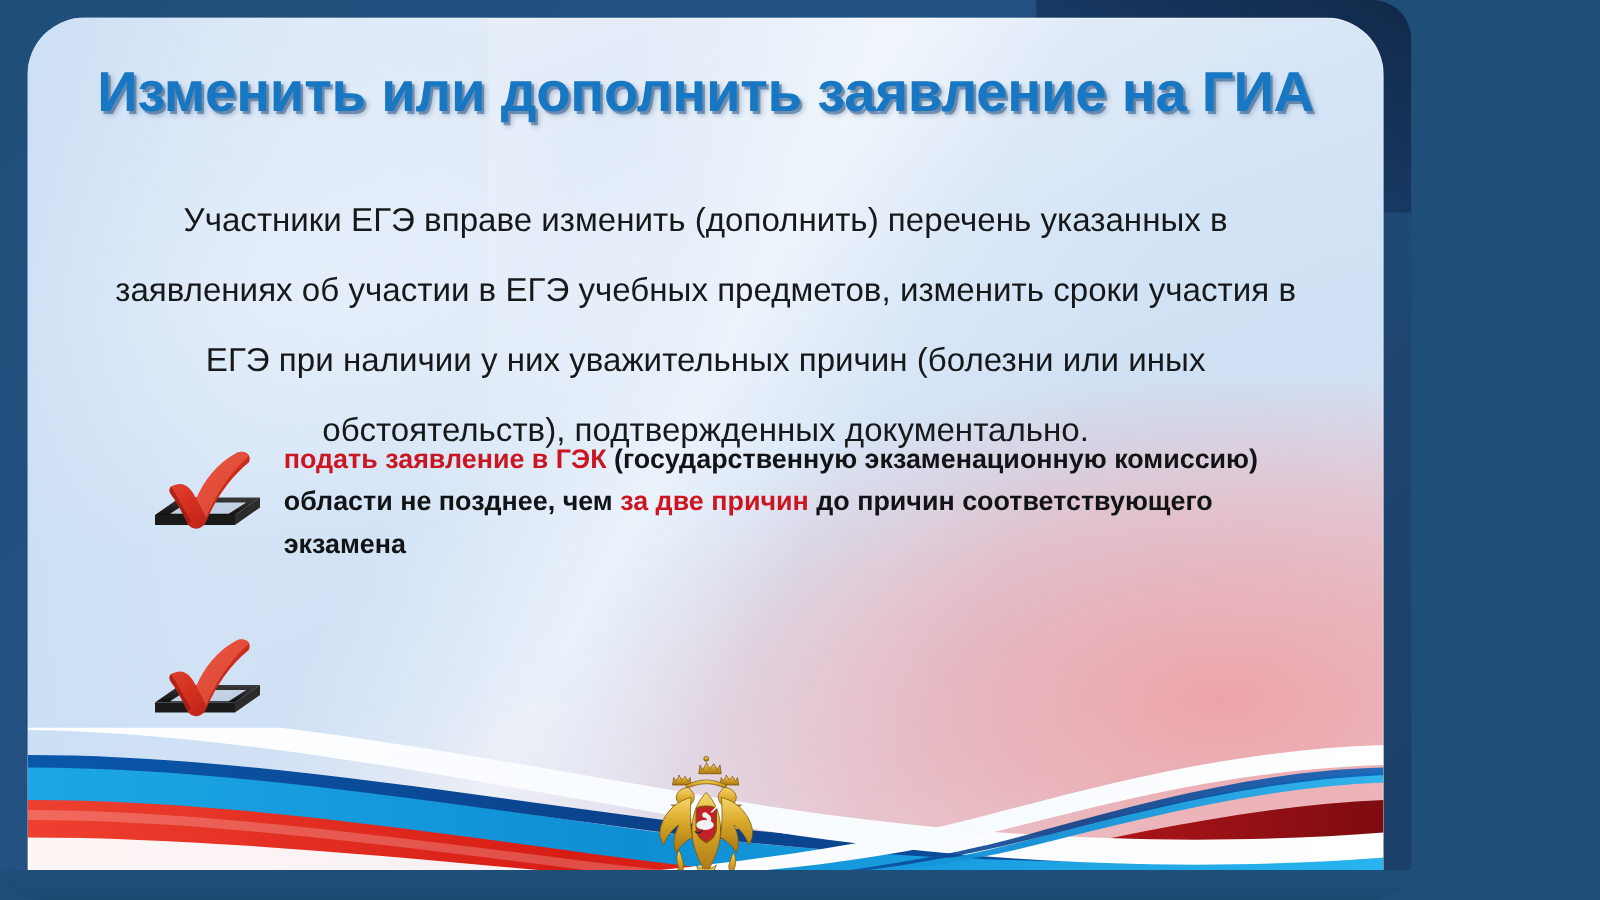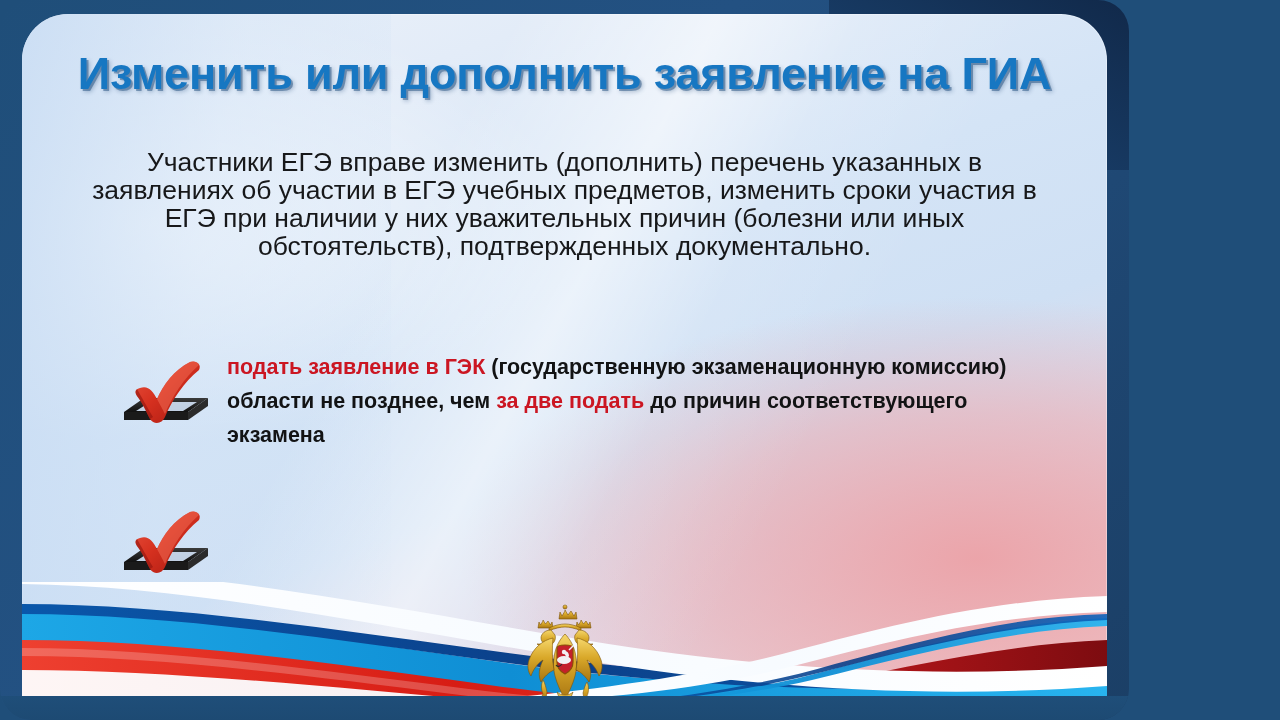--- a/index.html
+++ b/index.html
@@ -61,21 +61,21 @@
     letter-spacing:-.2px;
     color:#1777c2;
     text-shadow:2px 2px 0 rgba(25,70,120,.45), 3px 3px 4px rgba(20,60,110,.30);
     white-space:nowrap;
   }
 
   
   .intro{
     position:absolute;left:62px;right:62px;top:134px;
     text-align:center;
-    font-size:26.5px;line-height:28px;
+    font-size:26.5px;line-height:56px;
     color:#17181a;
   }
 
   
   .bullets{position:absolute;left:88px;right:56px;top:336px;}
   .bullet{position:relative;min-height:96px;margin-bottom:48px;padding-left:117px;}
   .bullet .btext{
     font-size:21.5px;line-height:34px;font-weight:bold;color:#121314;
     text-align:left;
   }
@@ -144,21 +144,21 @@
                 <polygon points="78,52 98,38 98,46 78,60" fill="#2b2b2b"></polygon>
                 <polygon points="26,51 40,42 87,42 73,51" fill="#cfe0f4" opacity=".92"></polygon>
               </g>
 
               <path d="M30 28 C38 25 43 31 47 39 C53 25 64 10 80 2 C86 0 92 4 89 10 C74 22 62 40 55 57 C52 64 44 65 40 59 C36 51 32 42 27 36 C24 31 26 29 30 28 Z" fill="url(#ck1)"></path>
               <path d="M47 39 C53 25 64 10 80 2 C84 .7 88 2 89 5 C74 18 62 37 55 54 Z" fill="#f06a52" opacity=".55"></path>
               <path d="M40 59 C36 51 32 42 27 36 C25 33 25 31 27 29 C31 36 37 47 43 57 Z" fill="#8d130c" opacity=".55"></path>
             </svg>
           </span>
           <div class="btext">
-            <span class="red">подать заявление в ГЭК</span><span> (государственную экзаменационную комиссию) области не позднее, чем </span><span class="red">за две подать</span><span> до причин соответствующего экзамена</span>
+            <span class="red">подать заявление в ГЭК</span><span> (государственную экзаменационную комиссию) области не позднее, чем </span><span class="red">за две причин</span><span> до причин соответствующего экзамена</span>
           </div>
         </div>
 
         <div class="bullet">
           <span class="checkmark">
             <svg viewBox="0 0 104 74" xmlns="http://www.w3.org/2000/svg">
               <defs>
                 <linearGradient id="ck2" x1="0" y1="0" x2="1" y2="1">
                   <stop offset="0" stop-color="#e8533f"></stop>
                   <stop offset="45%" stop-color="#d5301f"></stop>

